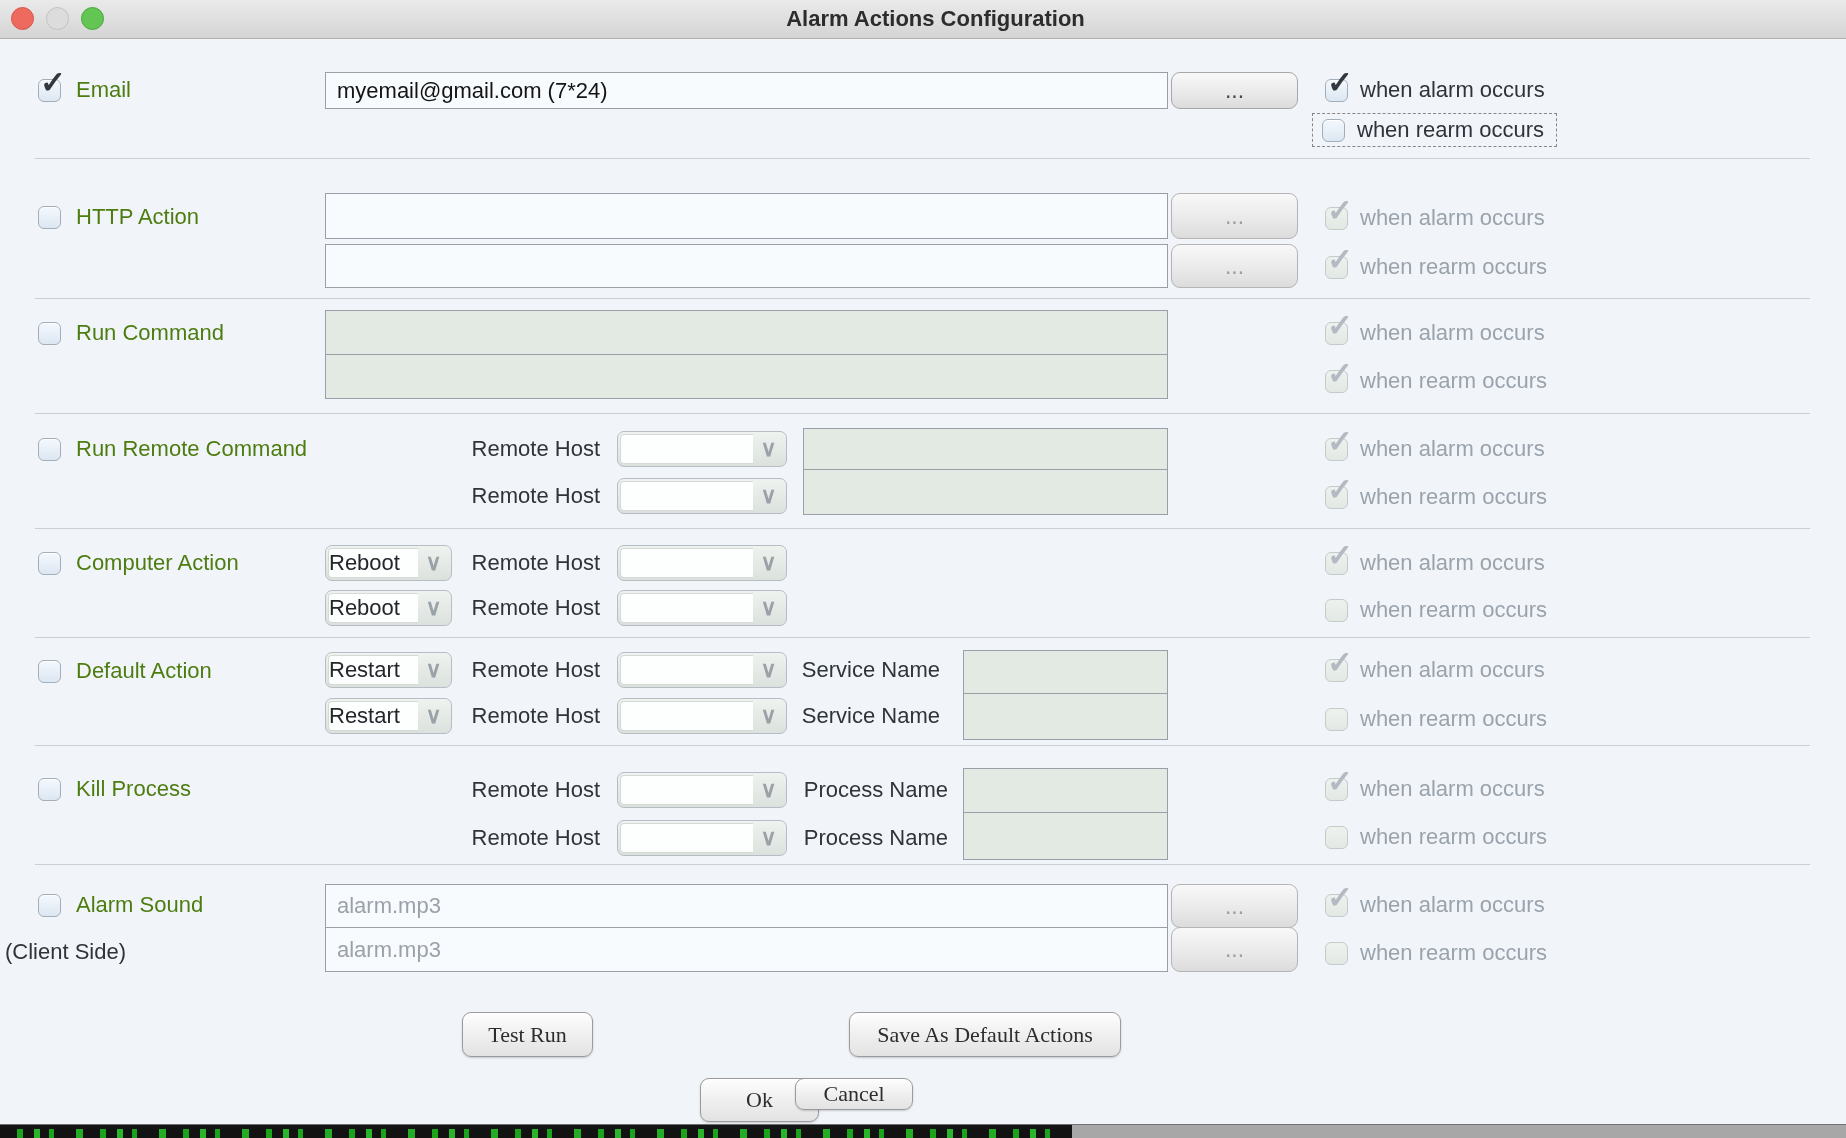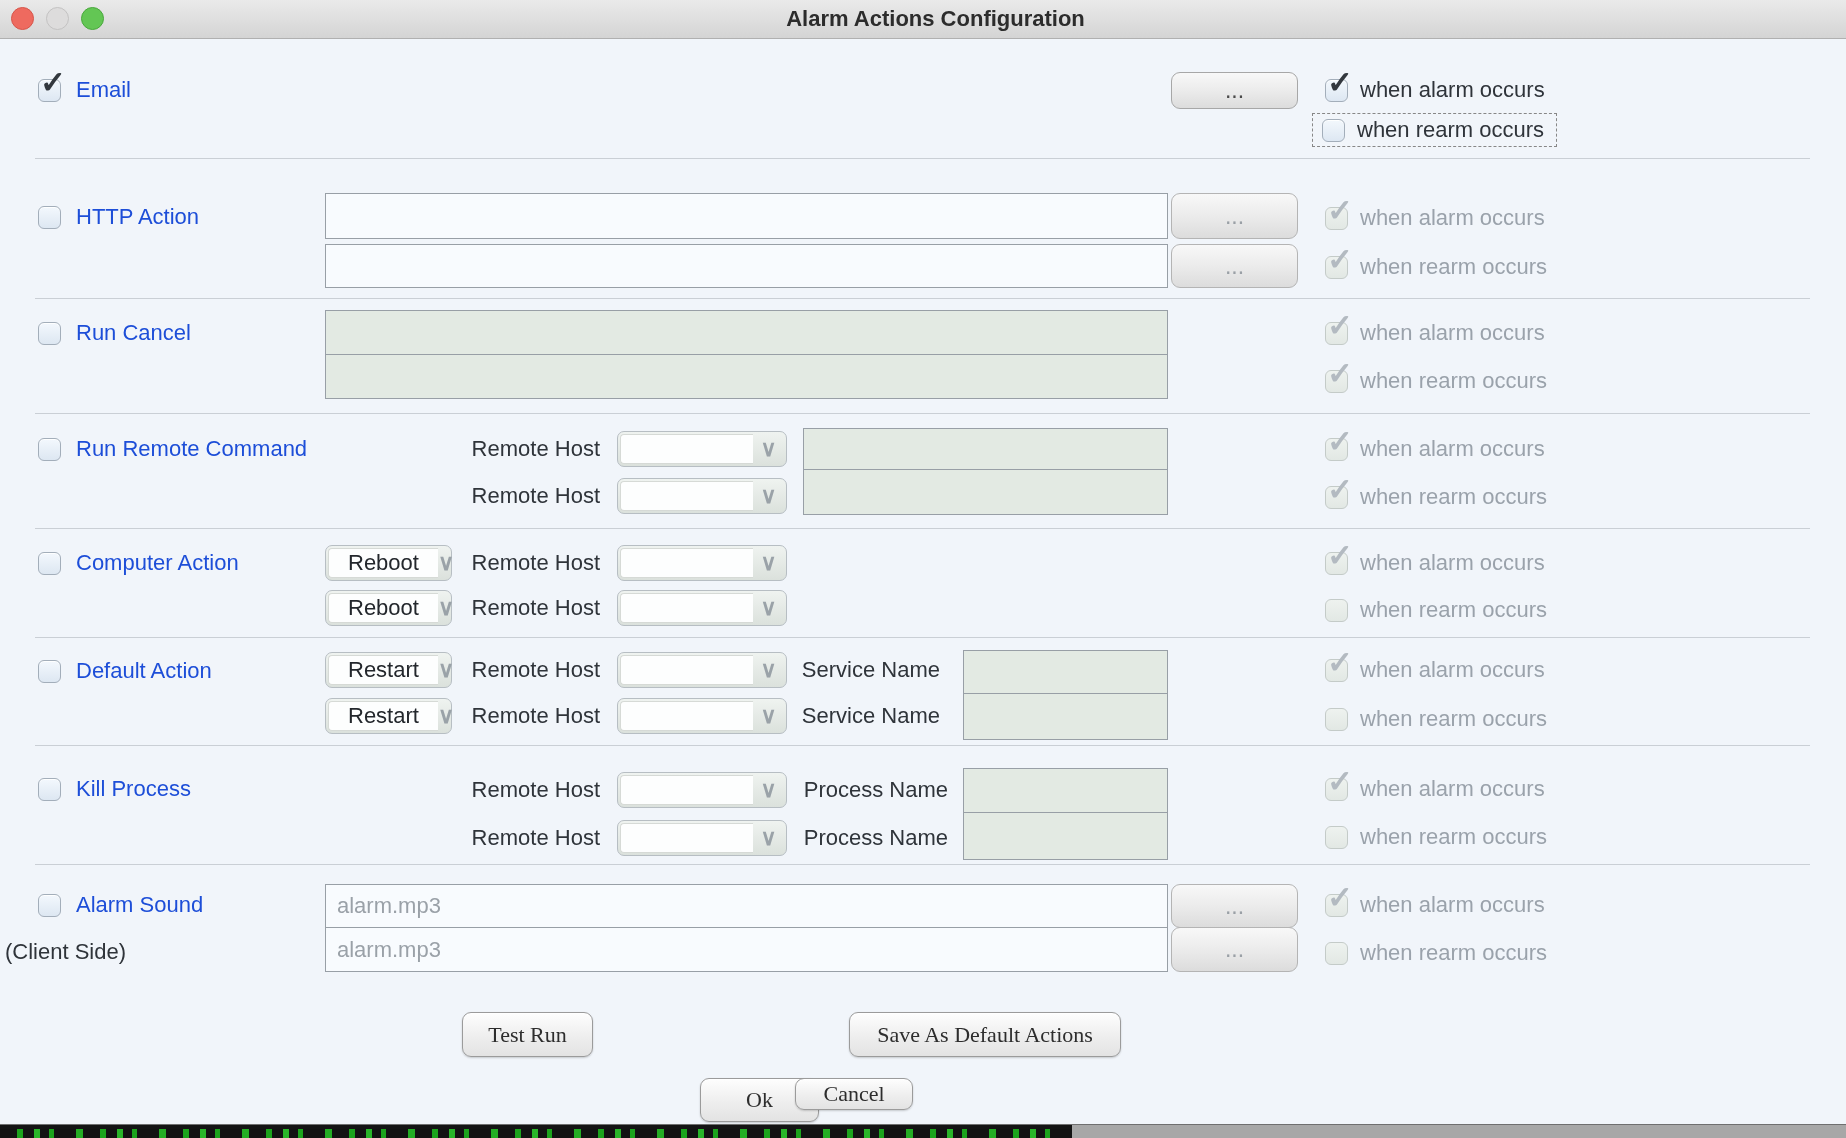--- a/index.html
+++ b/index.html
@@ -16,21 +16,21 @@
   .light.gray  { background:#dddcdc; border:1px solid #c3c2c2; }
   .light.green { background:#63c654; border:1px solid #49a83c; }
   .title { text-align:center; line-height:38px; font-size:22px; font-weight:600; color:#2c2c2c; }
 
   
   .bodyarea { position:absolute; top:39px; left:0; right:0; bottom:14px; background:#f1f5fa; overflow:hidden; }
   .sec { position:relative; }
   .divider { position:absolute; bottom:0; left:35px; right:36px; height:1px; background:#cacfd5; }
 
   .cbcell { position:absolute; left:38px; transform:translateY(-50%); display:flex; align-items:center; gap:15px; }
-  .slabel { font-size:22px; color:#1d4ed8; white-space:nowrap; }
+  .slabel { font-size:22px; color:#4d7c0f; white-space:nowrap; }
   .sublabel { position:absolute; left:5px; transform:translateY(-50%); font-size:22px; color:#2f343a; }
 
   
   .cb { width:23px; height:23px; border-radius:6px; position:relative; flex:0 0 23px; }
   .cb.en  { border:1px solid #a3aeba; background:linear-gradient(#f3f8fd,#dde7f2); box-shadow:inset 0 1px 0 rgba(255,255,255,.9); }
   .cb.dis { border:1px solid #c4cbc8; background:linear-gradient(#eef2ef,#e2e8e4); }
   .cb .mk { position:absolute; left:1px; top:-13px; font-size:31px; font-weight:700; line-height:1; }
   .cb.en  .mk { color:#33383e; }
   .cb.dis .mk { color:#b3bac1; }
 
@@ -50,21 +50,21 @@
   
   .dots { position:absolute; left:1171px; width:127px; border:1px solid #a7a7a7; border-radius:9px;
     background:linear-gradient(#f8f8f8,#eaeaea 55%,#dcdcdc); font-size:23px; color:#4a4a4a;
     display:flex; align-items:center; justify-content:center; font-family:inherit; }
   .dots.dis { color:#9aa0a6; border-color:#b4b4b4; }
 
   
   .combo { position:absolute; height:36px; border:1px solid #b7bec3; border-radius:7px;
     background:linear-gradient(#eff3f0,#dbe1dc); display:flex; padding:2px; }
   .combo .cval { flex:1; background:#fdfefe; border:1px solid #d6dad6; border-right:none;
-    border-radius:4px 0 0 4px; display:flex; align-items:center; padding:0 19px; font-size:22px; color:#23272c; }
+    border-radius:4px 0 0 4px; display:flex; align-items:center; padding:0 0; font-size:22px; color:#23272c; }
   .combo .chev { width:31px; display:flex; align-items:center; justify-content:center;
     color:#9aa2a8; font-size:22px; font-weight:700; }
 
   .rlabel { position:absolute; transform:translateY(-50%); font-size:22px; color:#2f343a; text-align:right; white-space:nowrap; }
 
   
   .btn { position:absolute; border:1px solid #9b9b9b; border-radius:9px;
     background:linear-gradient(#fefefe,#eeeeee 55%,#e3e3e3); font-size:22px; color:#2d2d2d;
     display:flex; align-items:center; justify-content:center; font-family:Liberation Serif, serif;
     box-shadow:0 1px 2px rgba(0,0,0,.18), inset 0 1px 0 #fff; }
@@ -91,20 +91,23 @@
 
   <div class="bodyarea">
 
     <section class="sec" style="height:120px">
       <div class="cbcell" style="top:51px">
         <span class="cb en">
             <span class="mk">✓</span>
           </span>
         <span class="slabel">Email</span>
       </div>
+      <div class="tf" style="top:33px; height:37px">
+        <div class="val">myemail@gmail.com (7*24)</div>
+      </div>
       <button class="dots" style="top:33px; height:37px">...</button>
       <div class="flag en" style="top:51px">
         <span class="cb en">
             <span class="mk">✓</span>
           </span>
         <span class="ftxt">when alarm occurs</span>
       </div>
       <div class="flag en focused" style="top:91px">
         <span class="cb en"></span>
         <span class="ftxt">when rearm occurs</span>
@@ -136,21 +139,21 @@
             <span class="mk">✓</span>
           </span>
         <span class="ftxt">when rearm occurs</span>
       </div>
       <div class="divider"></div>
     </section>
 
     <section class="sec" style="height:115px">
       <div class="cbcell" style="top:34px">
         <span class="cb en"></span>
-        <span class="slabel">Run Cancel</span>
+        <span class="slabel">Run Command</span>
       </div>
       <div class="tf green" style="top:11px; height:45px">
         <div class="val"></div>
       </div>
       <div class="tf green" style="top:55px; height:45px">
         <div class="val"></div>
       </div>
       <div class="flag dis" style="top:34px">
         <span class="cb dis">
             <span class="mk">✓</span>

